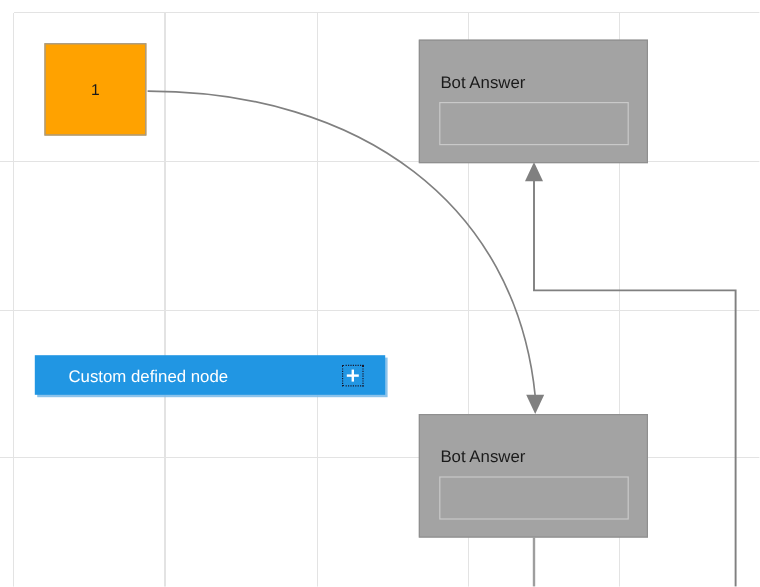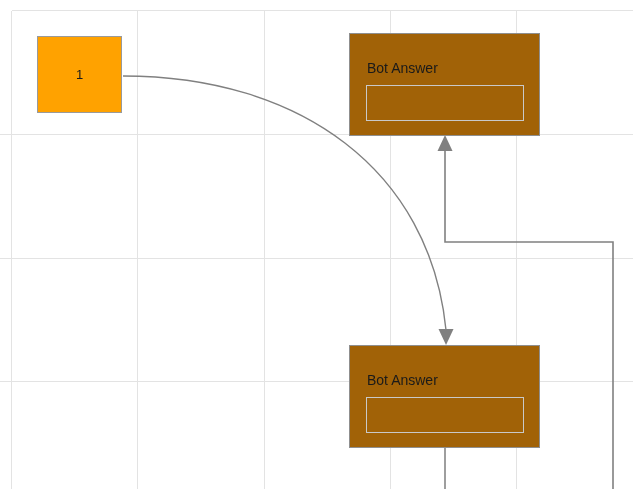--- a/index.html
+++ b/index.html
@@ -43,21 +43,21 @@
     justify-content: center;
   }
   .node-square .node-number {
     color: #1a1a1a;
     font-size: 13px;
     line-height: 1;
   }
 
   
   .node-card {
-    background: #a16207;
+    background: #a3a3a3;
     border: 1px solid #8f8f8f;
     padding: 0;
   }
   .node-card .card-title {
     position: absolute;
     left: 17px;
     top: 27px;
     color: #1a1a1a;
     font-size: 14px;
     line-height: 1;
@@ -146,14 +146,23 @@
   <div class="node node-card" style="left:349px; top:33px; width:191px; height:103px;">
     <div class="card-title">Bot Answer</div>
     <div class="card-slot"></div>
   </div>
 
   <div class="node node-card" style="left:349px; top:345px; width:191px; height:103px;">
     <div class="card-title">Bot Answer</div>
     <div class="card-slot"></div>
   </div>
 
+  <div class="node node-bar" style="left:29px; top:296px; width:292px; height:33px;">
+    <span class="bar-label">Custom defined node</span>
+    <span class="add-icon-wrap">
+      <svg width="12" height="12" viewBox="0 0 12 12" aria-hidden="true">
+        <rect x="5" y="1" width="2" height="10" fill="#ffffff"></rect>
+        <rect x="1" y="5" width="10" height="2" fill="#ffffff"></rect>
+      </svg>
+    </span>
+  </div>
 
 </div>
 
 </body></html>

